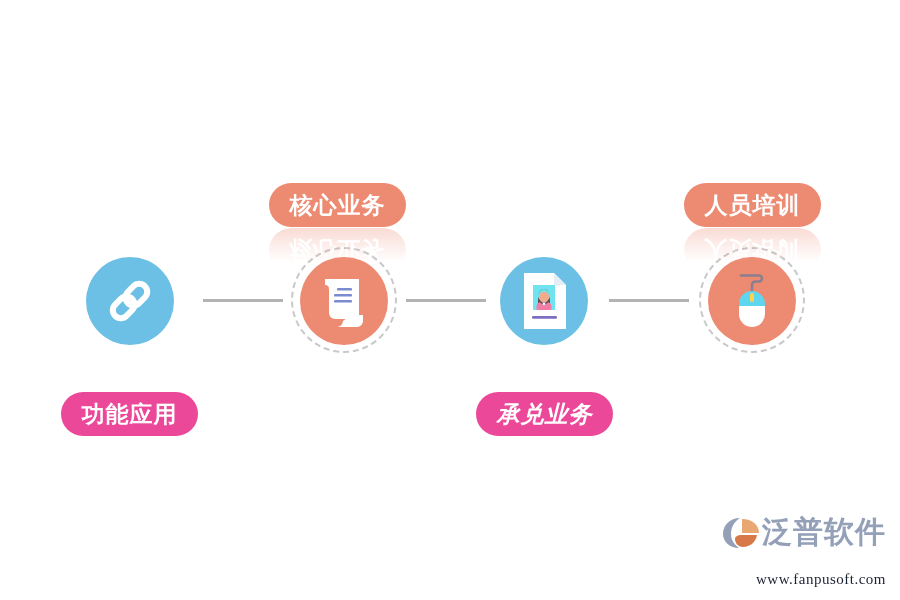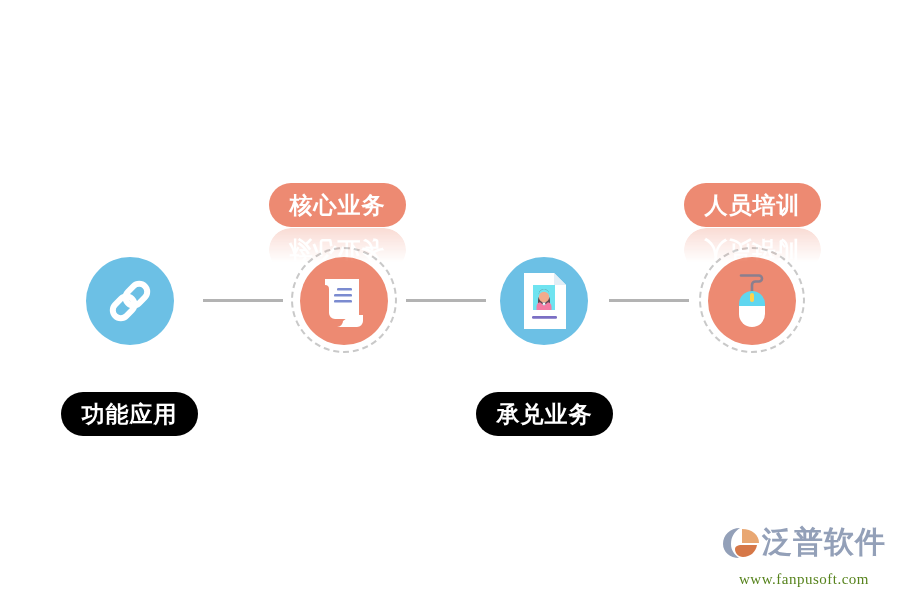--- a/index.html
+++ b/index.html
@@ -75,27 +75,27 @@
     border-radius: 22px;
     color: #ffffff;
     font-size: 23px;
     font-weight: bold;
     letter-spacing: 1px;
     line-height: 44px;
     text-align: center;
     height: 44px;
     white-space: nowrap;
   }
-  .pill.blue   { background: #000000; }
+  .pill.blue   { background: #ec4899; }
   .pill.orange { background: #ed8a72; }
 
   .pill-top-0 { left: 269px; top: 183px; width: 137px; }
   .pill-top-1 { left: 684px; top: 183px; width: 137px; }
   .pill-bot-0 { left: 61px;  top: 392px; width: 137px; }
-  .pill-bot-1 { left: 476px; top: 392px; width: 137px; }
+  .pill-bot-1 { left: 476px; top: 392px; width: 137px; font-style: italic; }
 
   
   .reflection {
     position: absolute;
     border-radius: 22px;
     color: #ffffff;
     font-size: 23px;
     font-weight: bold;
     letter-spacing: 1px;
     line-height: 44px;
@@ -129,24 +129,25 @@
   .wm-name {
     font-size: 30px;
     font-weight: bold;
     color: #8e9bb5;
     letter-spacing: 1px;
     margin-left: 0;
     font-family: "DejaVu Sans", "Liberation Sans", sans-serif;
   }
   .wm-url {
     font-size: 15px;
-    color: #4d7c0f;
+    color: #0f172a;
     letter-spacing: 0.5px;
     font-family: "Liberation Serif", "DejaVu Serif", serif;
-    margin-top: 8px;
+    margin-top: 18px;
+    text-align: right;
   }
 </style>
 </head>
 <body>
 
 <div id="stage">
 
   <div class="connector conn-0"></div>
   <div class="connector conn-1"></div>
   <div class="connector conn-2"></div>

